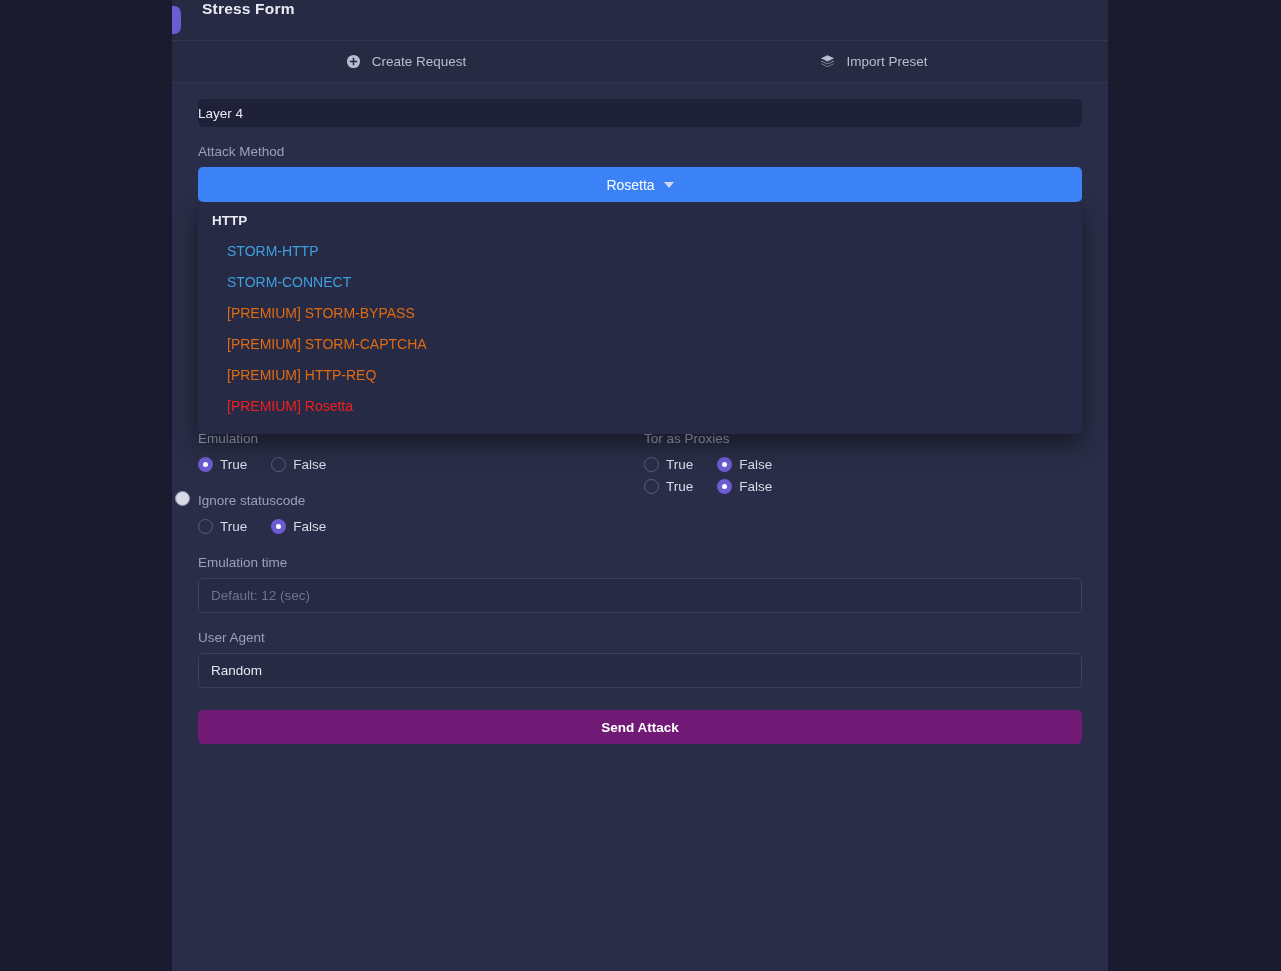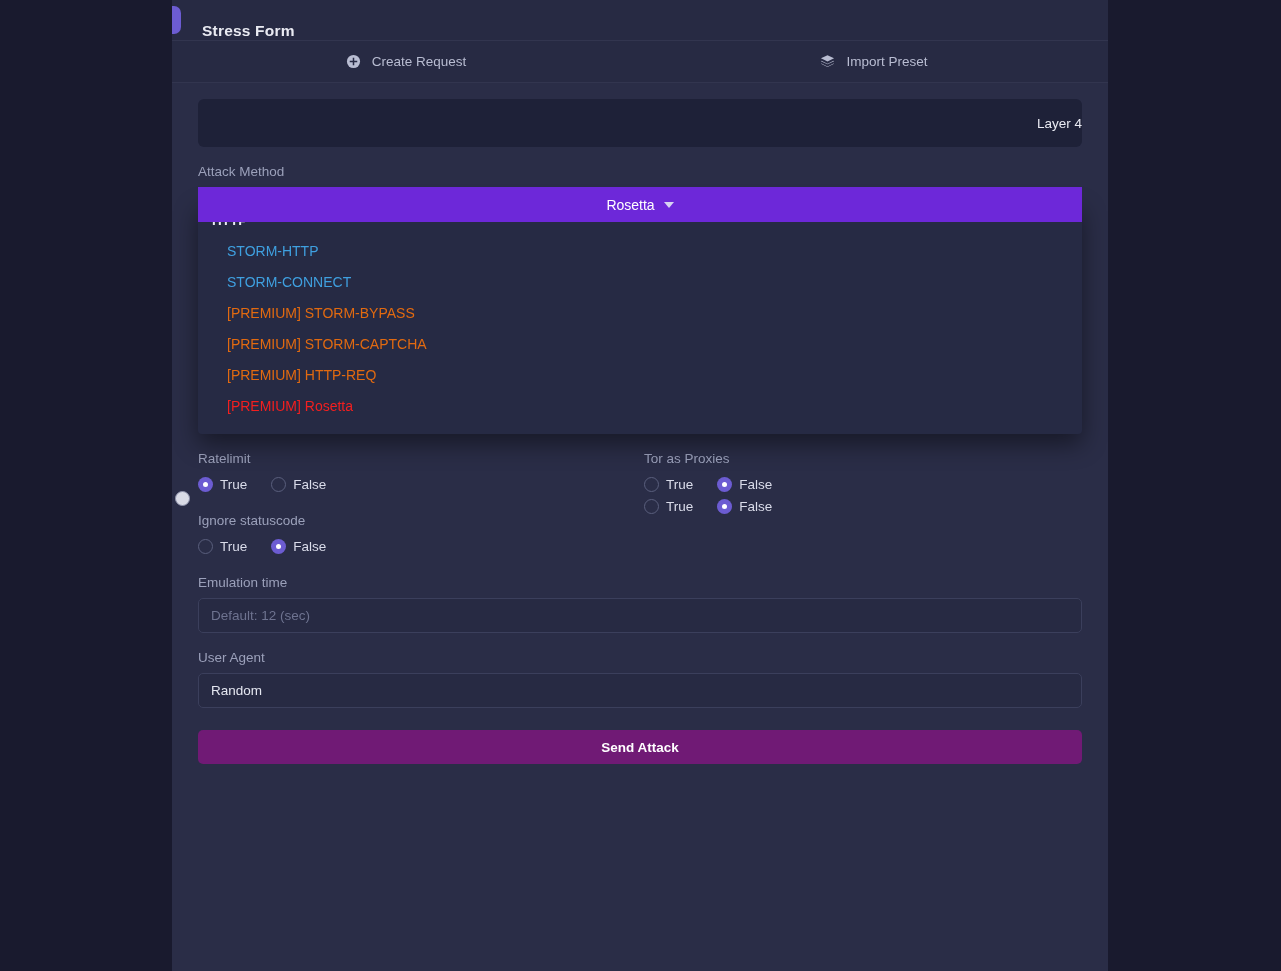--- a/index.html
+++ b/index.html
@@ -30,21 +30,21 @@
     background: #2a2d47;
     overflow: hidden;
   }
 
   
   .header {
     position: relative;
     height: 40px;
     background: #272a43;
     display: flex;
-    align-items: flex-end;
+    align-items: flex-start;
   }
   .header-accent {
     position: absolute;
     left: 0px;
     top: 6px;
     width: 9px;
     height: 28px;
     background: #6c5cd2;
     border-radius: 0 7px 7px 0;
   }
@@ -83,44 +83,44 @@
     padding: 16px 26px 0 26px;
     position: relative;
   }
 
   .layer-tabs {
     display: flex;
     gap: 20px;
   }
   .layer-tab {
     flex: 1;
-    height: 48px;
+    height: 28px;
     border-radius: 6px;
     display: flex;
     align-items: center;
-    justify-content: flex-end;
+    justify-content: flex-start;
     font-size: 13.5px;
     color: #e9eaf2;
     cursor: pointer;
     user-select: none;
   }
   .layer-tab.inactive { background: #1e2138; }
   .layer-tab.active   { background: #6c5cd2; }
 
   .field-label {
     color: #9ba0ba;
     font-size: 13.5px;
     margin: 17px 0 8px 0;
   }
 
   .select-btn {
     height: 35px;
     width: 100%;
-    background: #6d28d9;
-    border-radius: 0;
+    background: #3b82f6;
+    border-radius: 5px;
     display: flex;
     align-items: center;
     justify-content: center;
     gap: 9px;
     color: #ffffff;
     font-size: 14px;
     cursor: pointer;
     user-select: none;
     position: relative;
     z-index: 30;
@@ -349,21 +349,21 @@
         </div>
       </div>
 
       
       <div class="field-label">Header data</div>
       <input class="text-input" type="text" placeholder="Cookie: username=test;" style="">
 
       
       <div class="row2">
         <div class="col">
-          <div class="field-label">Ratelimit</div>
+          <div class="field-label">Emulation</div>
           <div class="radio-group">
             <div class="radio-opt">
               <span class="radio-dot on"></span>
               <span class="radio-label">True</span>
             </div>
             <div class="radio-opt">
               <span class="radio-dot off"></span>
               <span class="radio-label">False</span>
             </div>
           </div>

